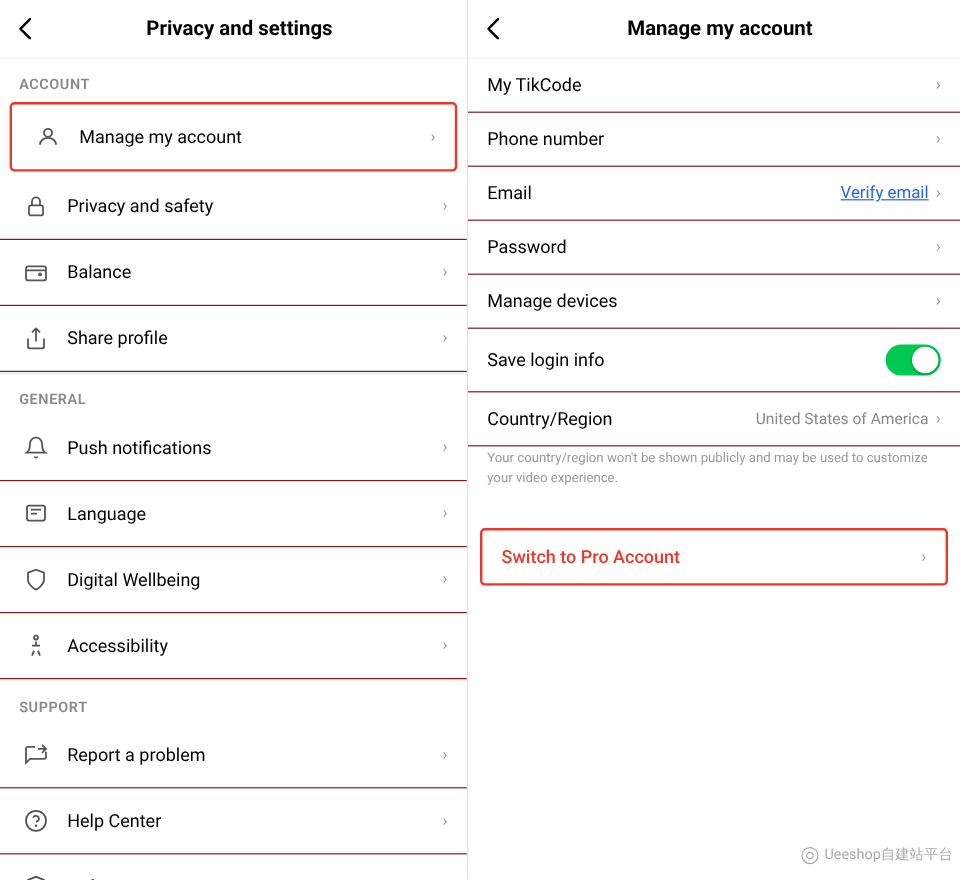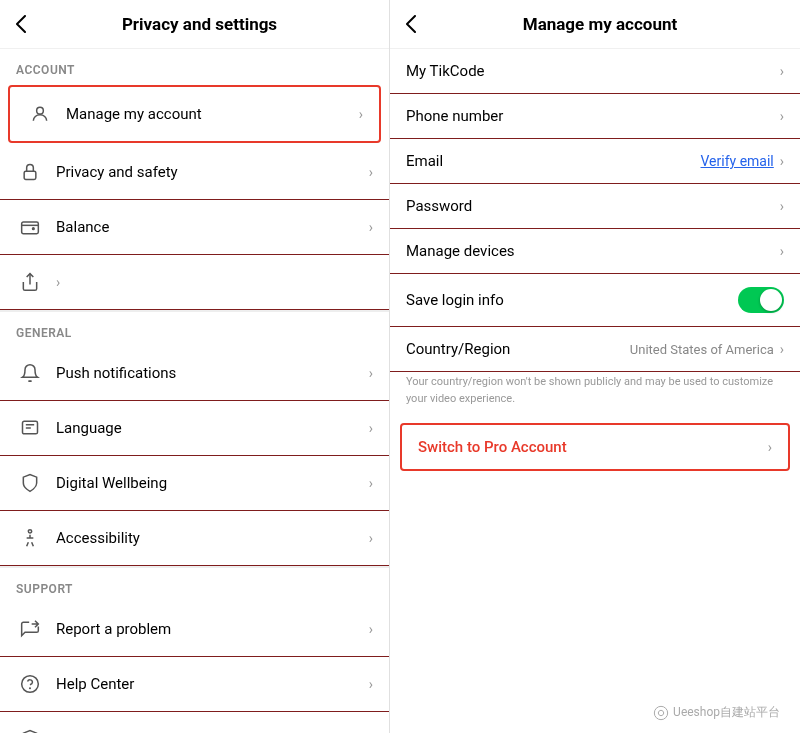--- a/index.html
+++ b/index.html
@@ -154,42 +154,42 @@
       color: #999;
       padding: 2px 16px 10px 16px;
       line-height: 1.5;
     }
 
     .switch-pro-item {
       display: flex;
       align-items: center;
       padding: 13px 16px;
       border: 2px solid #e8392a;
-      margin: 6px 10px;
+      margin: 23px 10px;
       border-radius: 4px;
       cursor: pointer;
       position: relative;
     }
 
     .switch-pro-text {
       flex: 1;
       font-size: 15px;
       color: #e8392a;
       font-weight: 500;
     }
 
     
     svg {
       display: block;
     }
 
     .watermark {
       position: fixed;
       bottom: 12px;
-      right: 20px;
+      right: 6px;
       font-size: 12px;
       color: #aaa;
       display: flex;
       align-items: center;
       gap: 4px;
     }
   </style>
 </head>
 <body>
 
@@ -240,20 +240,21 @@
   </div>
 
   <div class="menu-item">
     <span class="menu-item-icon">
       <svg width="20" height="20" viewBox="0 0 24 24" fill="none" stroke="#555" stroke-width="1.8">
           <path d="M4 12v8a2 2 0 002 2h12a2 2 0 002-2v-8"></path>
           <polyline points="16 6 12 2 8 6"></polyline>
           <line x1="12" y1="2" x2="12" y2="15"></line>
         </svg>
     </span>
+    <span class="menu-item-text">Share profile</span>
     <span class="chevron">›</span>
   </div>
 
   <div class="divider"></div>
 
   <div class="section-label">GENERAL</div>
 
   <div class="menu-item">
     <span class="menu-item-icon">
       <svg width="20" height="20" viewBox="0 0 24 24" fill="none" stroke="#555" stroke-width="1.8">

